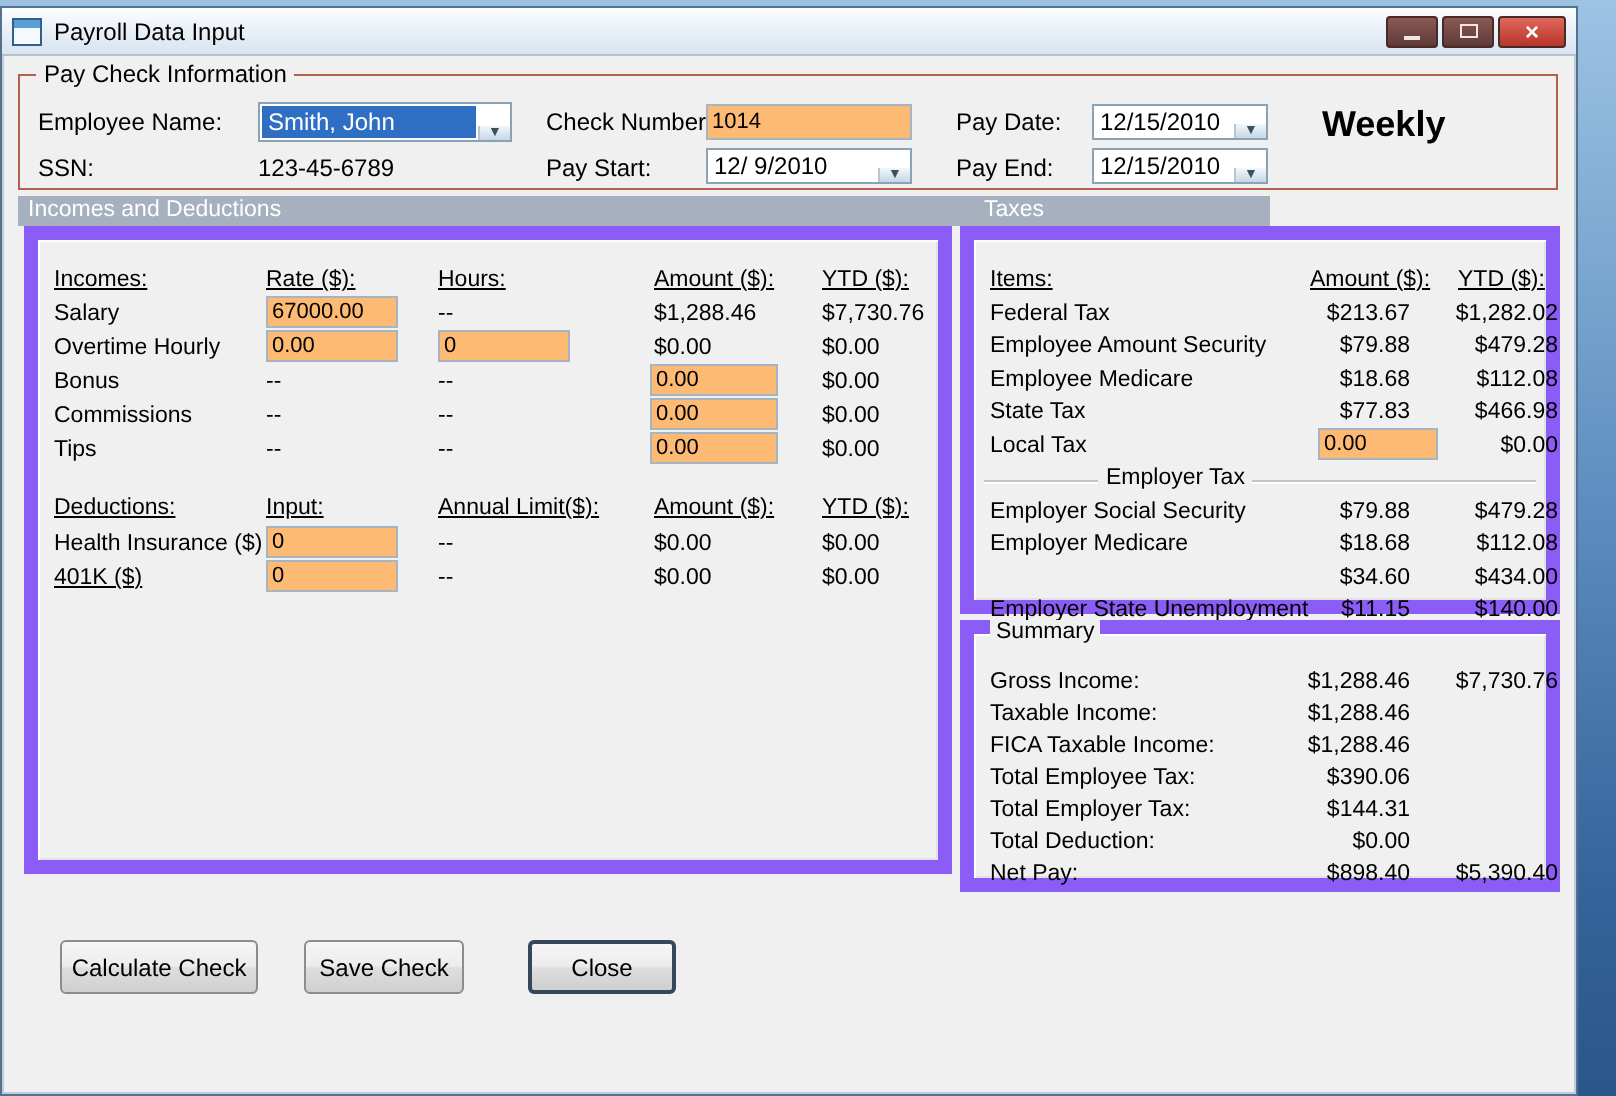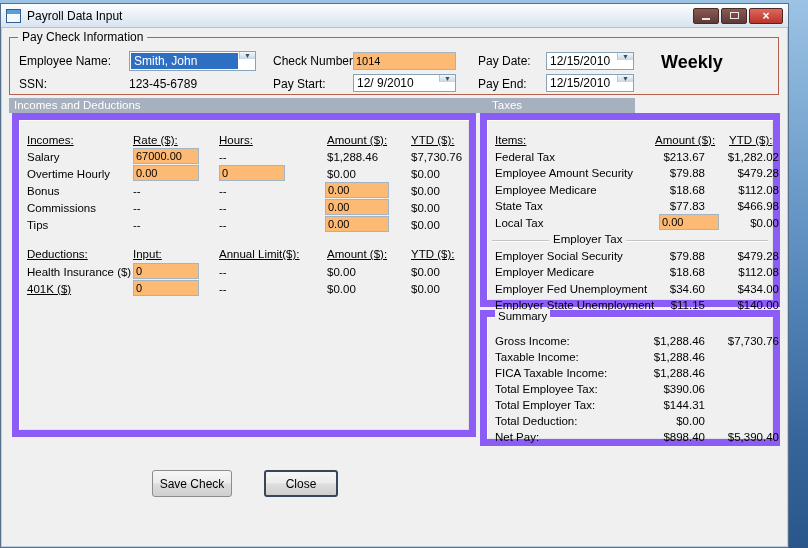--- a/index.html
+++ b/index.html
@@ -45,21 +45,21 @@
 
   .lbl { position:absolute; white-space:nowrap; font-size:12px; }
   .val { position:absolute; white-space:nowrap; font-size:12px; }
 
   .tb {
     position:absolute; border:1px solid #a4b4c0; background:#fdba74;
     font-family:"Liberation Sans", sans-serif; font-size:11px; padding:0 2px;
   }
   .combo {
     position:absolute; border:1px solid #8aa2b5; background:#fff;
-    display:flex; align-items:flex-start; font-size:12px;
+    display:flex; align-items:flex-end; font-size:12px;
   }
   .combo .cval { flex:1; padding:1px 3px; line-height:14px; white-space:nowrap; overflow:hidden; }
   .combo .sel { flex:1; margin:1px; background:#2e6fc4; color:#fff; padding:0 3px; line-height:16px; white-space:nowrap; overflow:hidden; }
   .combo .cbtn {
     width:16px; border-left:1px solid #b8c6d2;
     background:linear-gradient(180deg,#f3f7fb,#dce7f0 50%,#c6d7e5);
     display:flex; align-items:center; justify-content:center;
   }
   .combo .arr { font-size:7px; color:#39515f; }
 
@@ -252,21 +252,20 @@
       <span class="divider-label">Employer Tax</span>
 
       <span class="cl tl" style="top:130px;">Employer Social Security</span>
       <span class="cl ta" style="top:130px;">$79.88</span>
       <span class="cl ty" style="top:130px;">$479.28</span>
 
       <span class="cl tl" style="top:146px;">Employer Medicare</span>
       <span class="cl ta" style="top:146px;">$18.68</span>
       <span class="cl ty" style="top:146px;">$112.08</span>
 
-      <span class="cl tl" style="top:163px;">Employer Fed Unemployment</span>
       <span class="cl ta" style="top:163px;">$34.60</span>
       <span class="cl ty" style="top:163px;">$434.00</span>
 
       <span class="cl tl" style="top:179px;">Employer State Unemployment</span>
       <span class="cl ta" style="top:179px;">$11.15</span>
       <span class="cl ty" style="top:179px;">$140.00</span>
     </div>
 
     <div class="panel" style="left:479px; top:282px; width:300px; height:136px;">
       <span class="plabel">Summary</span>
@@ -288,17 +287,18 @@
       <span class="cl ta" style="top:82px;">$144.31</span>
 
       <span class="cl tl" style="top:98px;">Total Deduction:</span>
       <span class="cl ta" style="top:98px;">$0.00</span>
 
       <span class="cl tl" style="top:114px;">Net Pay:</span>
       <span class="cl ta" style="top:114px;">$898.40</span>
       <span class="cl ty" style="top:114px;">$5,390.40</span>
     </div>
 
+    <button class="btn" style="left:29px; top:442px; width:99px;">Calculate Check</button>
     <button class="btn default" style="left:263px; top:442px; width:74px;">Close</button>
     <button class="btn" style="left:151px; top:442px; width:80px;">Save Check</button>
 
   </div>
 </div>
 
 </body></html>

